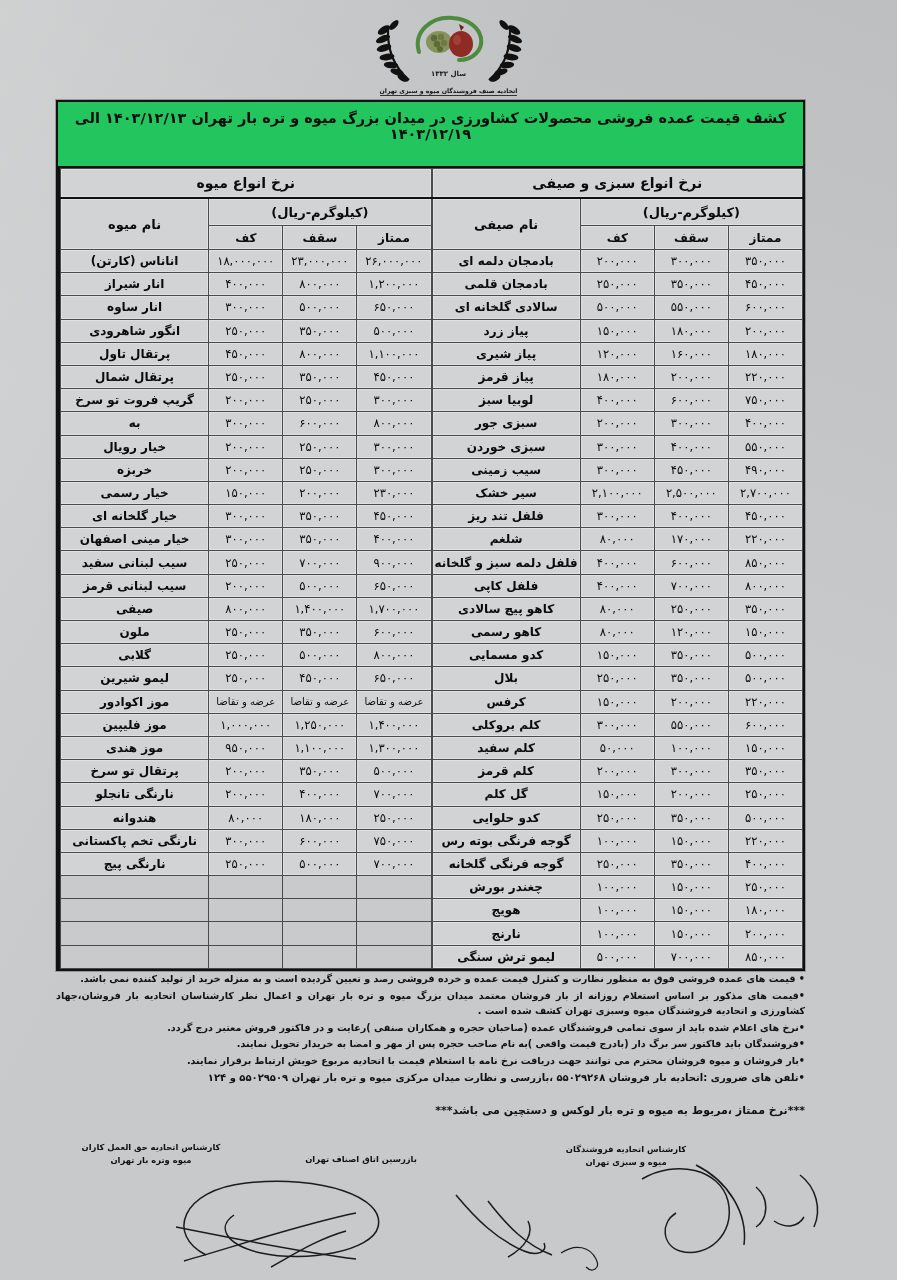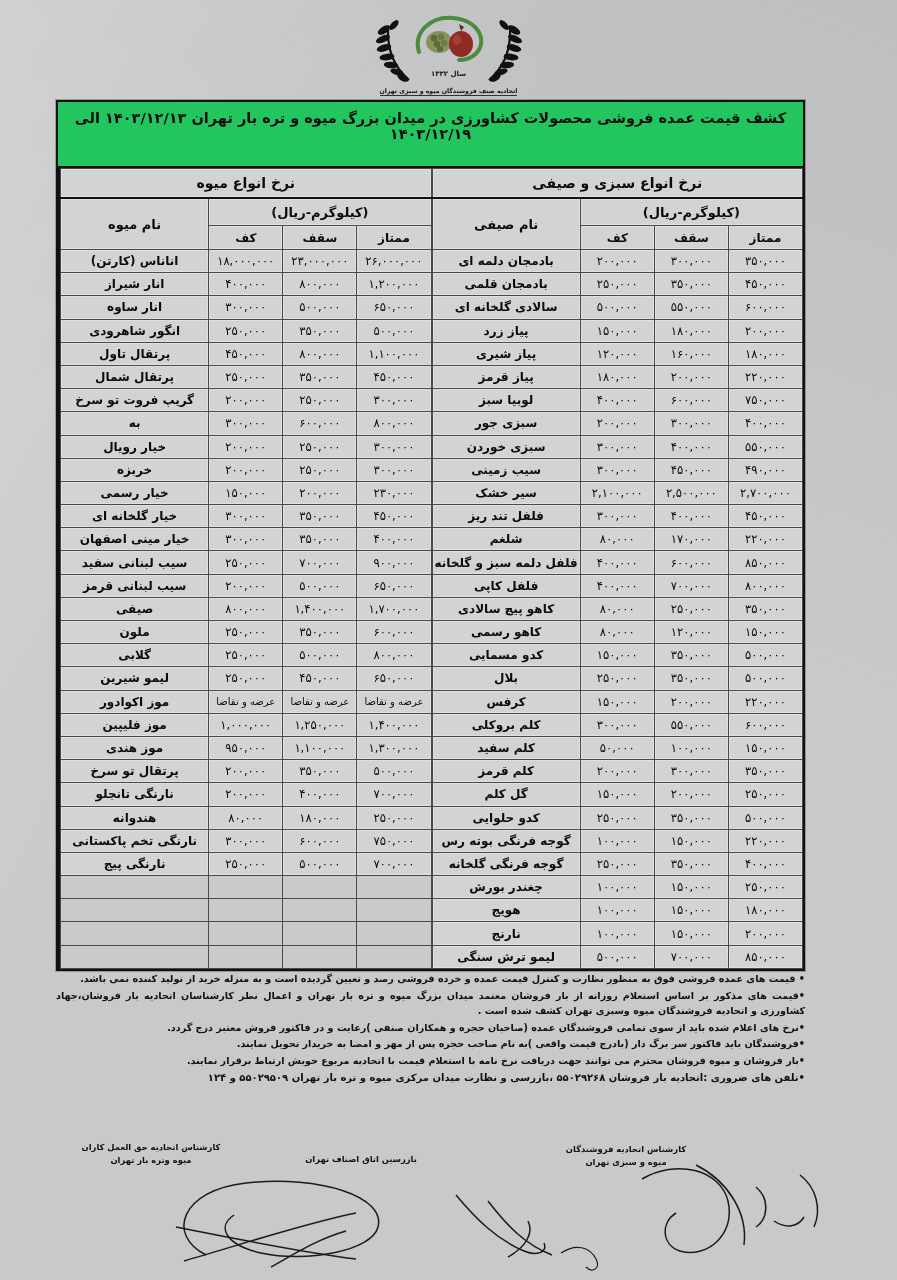--- a/index.html
+++ b/index.html
@@ -604,20 +604,21 @@
     </div>
   </div>
 
   <div class="notes">
     <div class="note">• قیمت های عمده فروشی فوق به منظور نظارت و کنترل قیمت عمده و خرده فروشی رصد و تعیین گردیده است و به منزله خرید از تولید کننده نمی باشد.</div>
     <div class="note">•قیمت های مذکور بر اساس استعلام روزانه از بار فروشان معتمد میدان بزرگ میوه و تره بار تهران و اعمال نظر کارشناسان اتحادیه بار فروشان،جهاد کشاورزی و اتحادیه فروشندگان میوه وسبزی تهران کشف شده است .</div>
     <div class="note center-line">•نرخ های اعلام شده باید از سوی تمامی فروشندگان عمده (صاحبان حجره و همکاران صنفی )رعایت و در فاکتور فروش معتبر درج گردد.</div>
     <div class="note center-line">•فروشندگان باید فاکتور سر برگ دار (بادرج قیمت واقعی )به نام صاحب حجره پس از مهر و امضا به خریدار تحویل نمایند.</div>
     <div class="note center-line">•بار فروشان و میوه فروشان محترم می توانند جهت دریافت نرخ نامه با استعلام قیمت با اتحادیه مربوع خویش ارتباط برقرار نمایند.</div>
     <div class="note phones">•تلفن های ضروری :اتحادیه بار فروشان  ۵۵۰۲۹۲۶۸  ،بازرسی و نظارت میدان مرکزی میوه و تره بار تهران  ۵۵۰۲۹۵۰۹  و  ۱۲۴</div>
+    <div class="note star">***نرخ ممتاز ،مربوط به میوه و تره بار لوکس و دستچین می باشد***</div>
   </div>
 
   <div class="sig-area">
     <svg class="scribble" viewBox="0 0 785 140">
       <g stroke="#1b1b1b" fill="none" stroke-width="1.5">
         <path d="M150 120 C110 100 125 55 190 48 C265 40 330 62 322 92 C316 116 250 128 205 118 C170 110 160 92 178 80"></path>
         <path d="M120 92 C180 104 250 118 300 124"></path>
         <path d="M128 126 C190 108 250 88 300 78"></path>
         <path d="M215 132 C240 118 262 104 290 96"></path>
         <path d="M400 60 C420 84 440 104 468 116 C480 121 492 118 488 108"></path>

